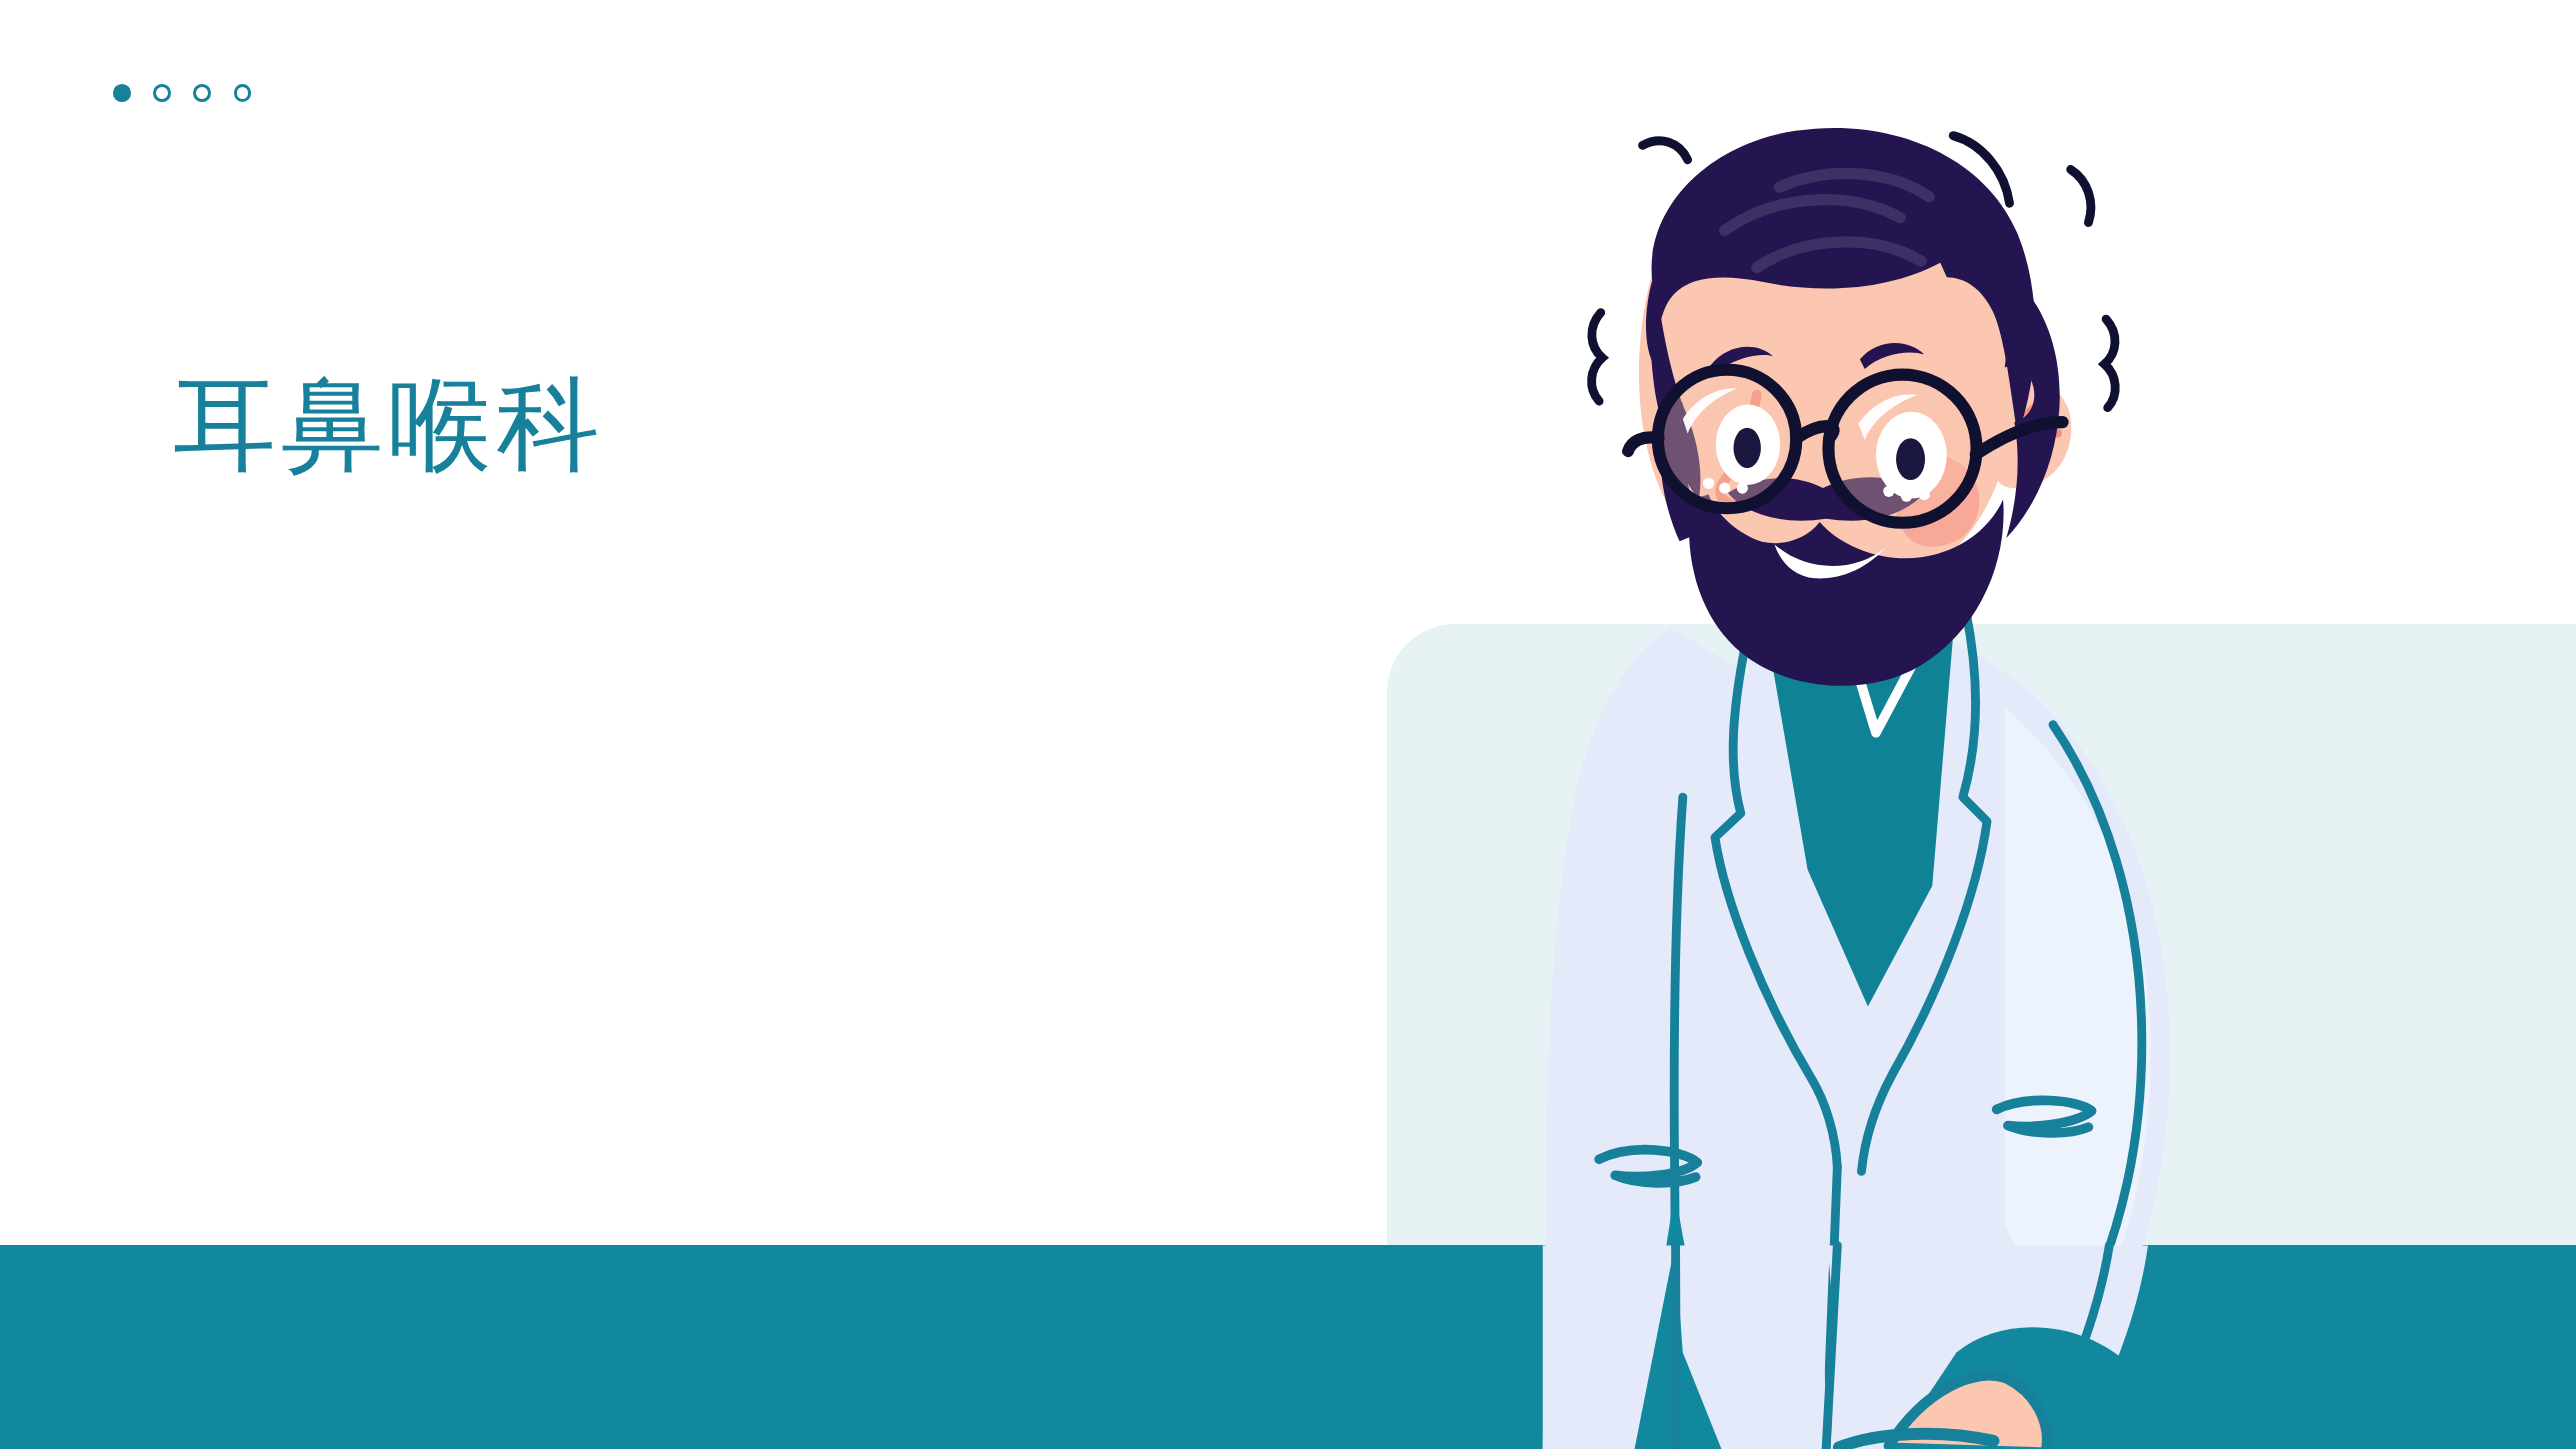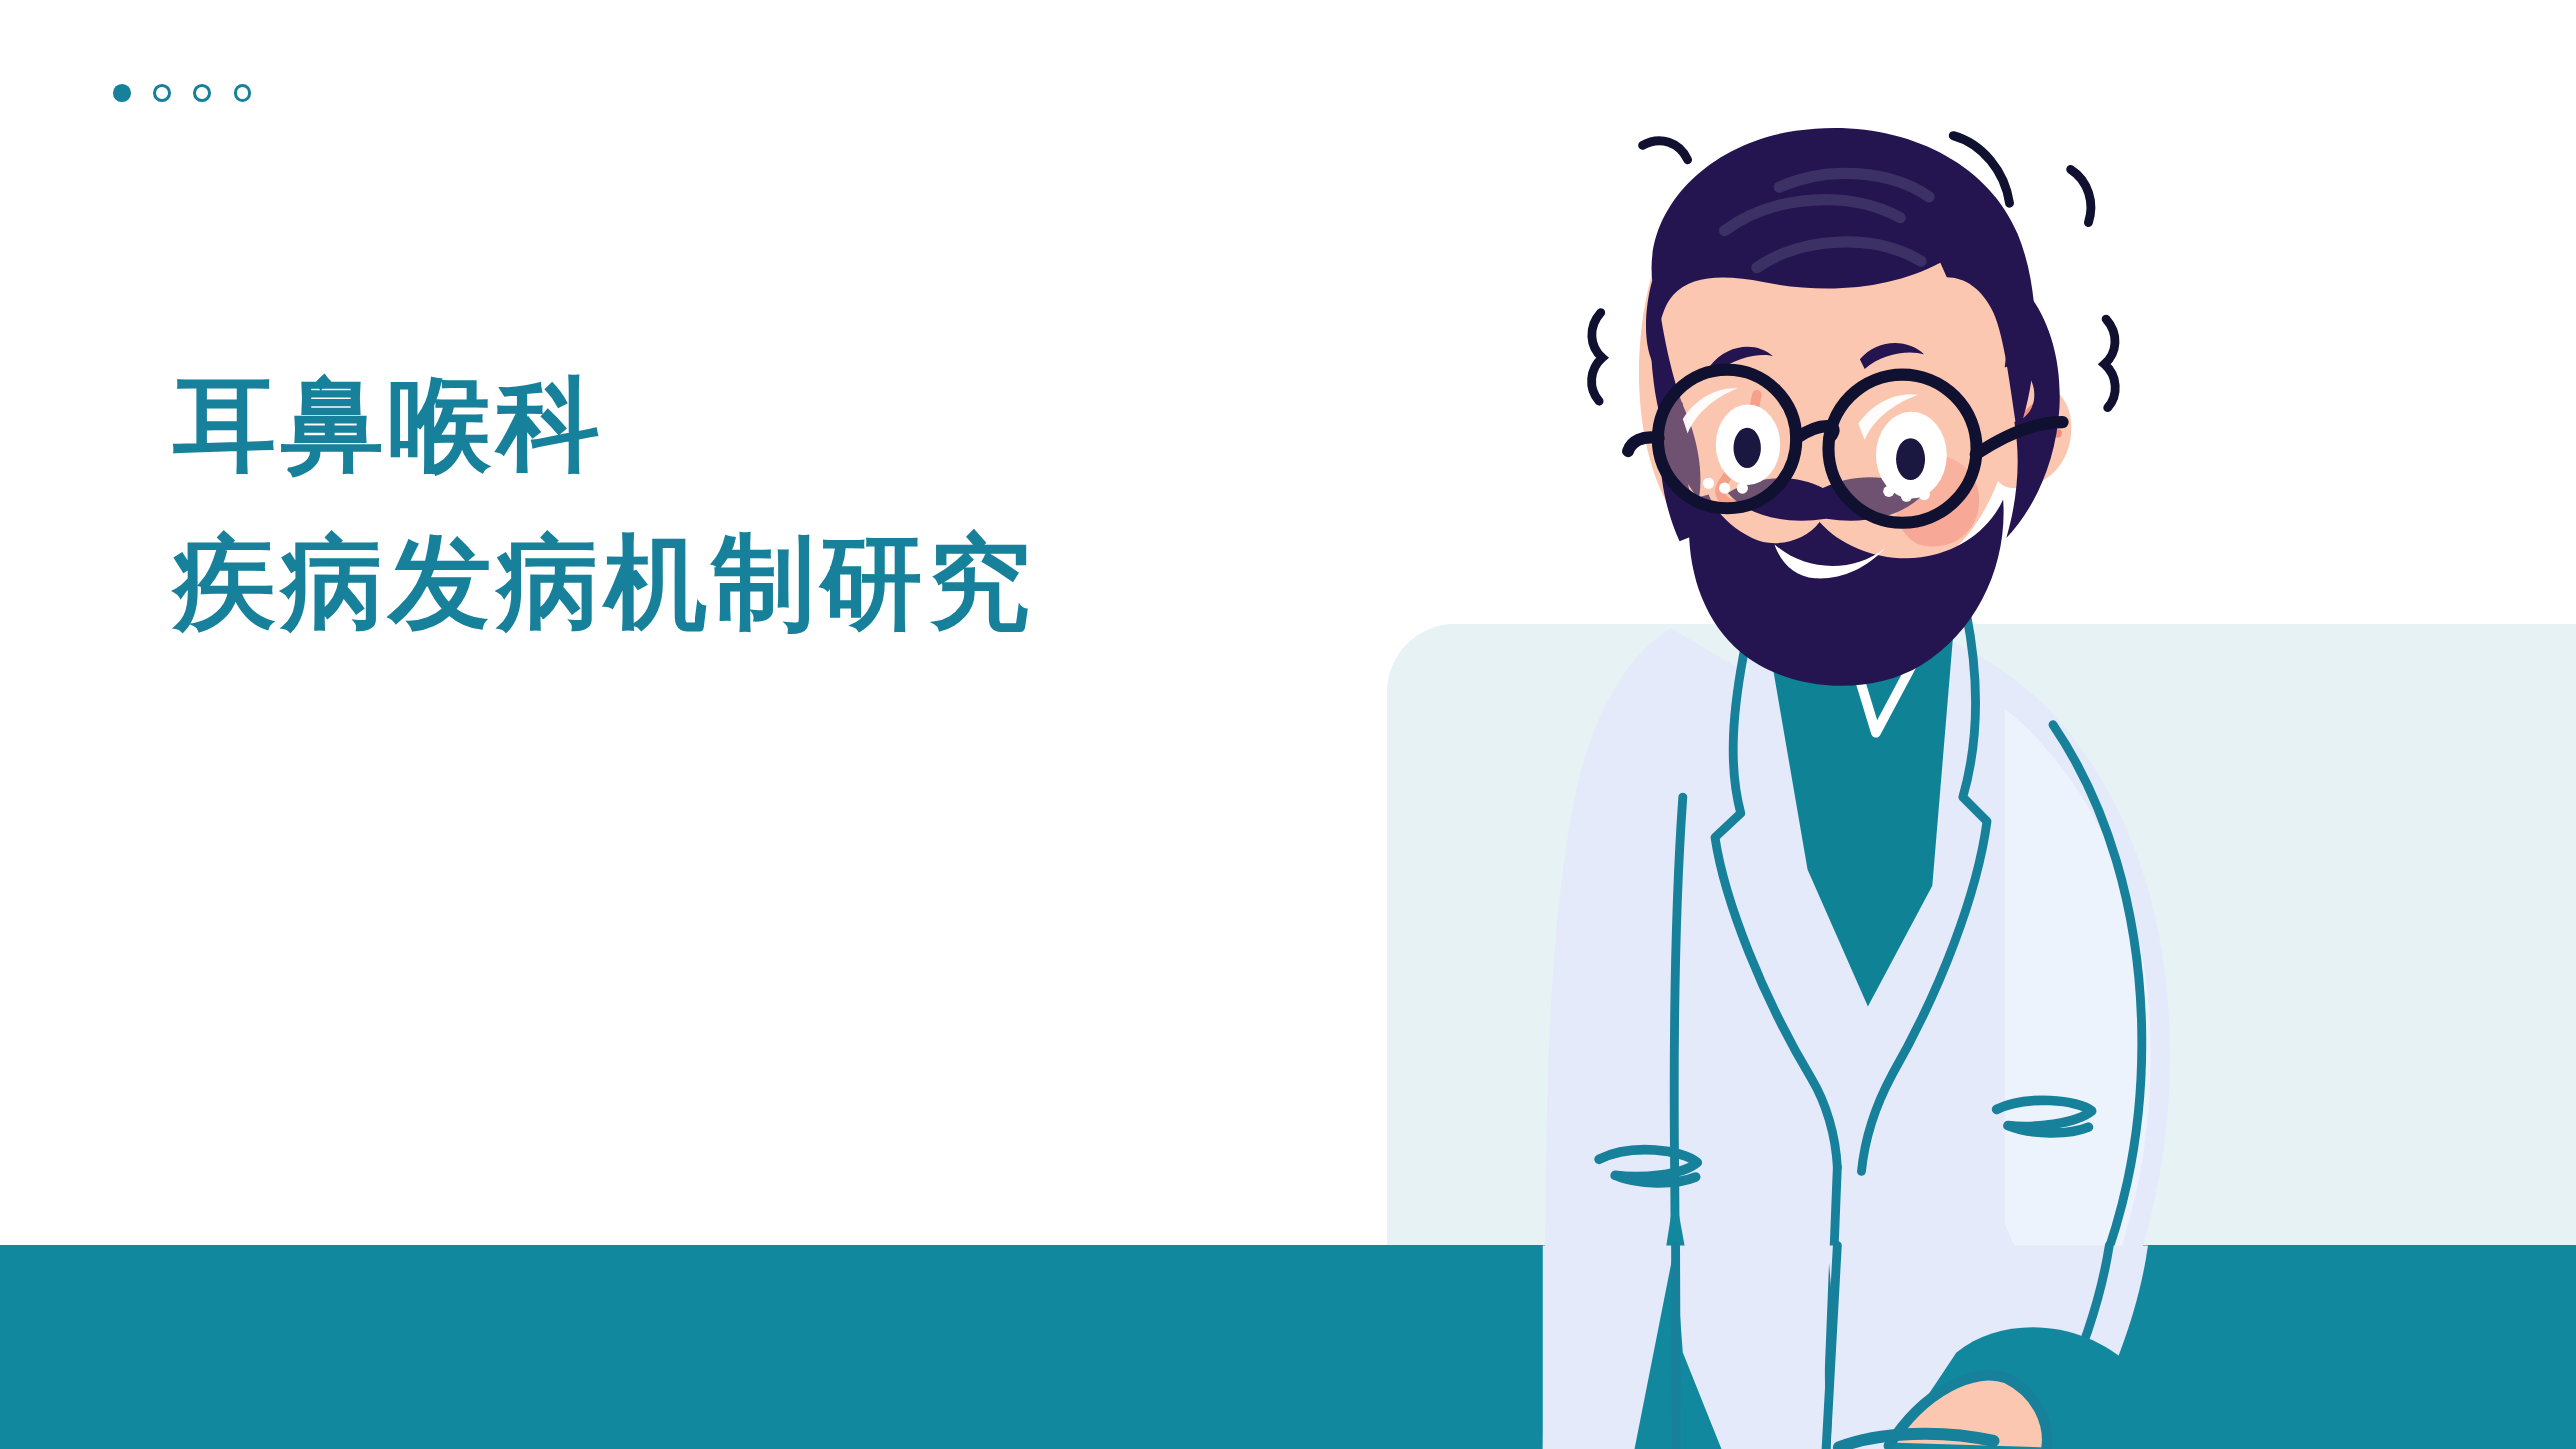--- a/index.html
+++ b/index.html
@@ -67,21 +67,21 @@
   
   .title-block {
     position: absolute;
     left: 173px;
     top: 364px;
     z-index: 20;
   }
   .title-line {
     font-size: 103px;
     line-height: 121px;
-    font-weight: bold;
+    font-weight: normal;
     color: #17809a;
     letter-spacing: 4.8px;
     white-space: nowrap;
     font-family: "DejaVu Sans", "Liberation Sans", sans-serif;
   }
   .title-line.l2 {
     margin-top: 37px;
   }
 
   
@@ -362,17 +362,16 @@
 
   <div class="dots">
     <span class="dot active"></span>
     <span class="dot inactive"></span>
     <span class="dot inactive"></span>
     <span class="dot inactive"></span>
   </div>
 
   <div class="title-block">
     <div class="title-line l1">耳鼻喉科</div>
-    <div class="title-line l2">疾病发病机制研究</div>
   </div>
 
 </div>
 
 
 </body></html>

